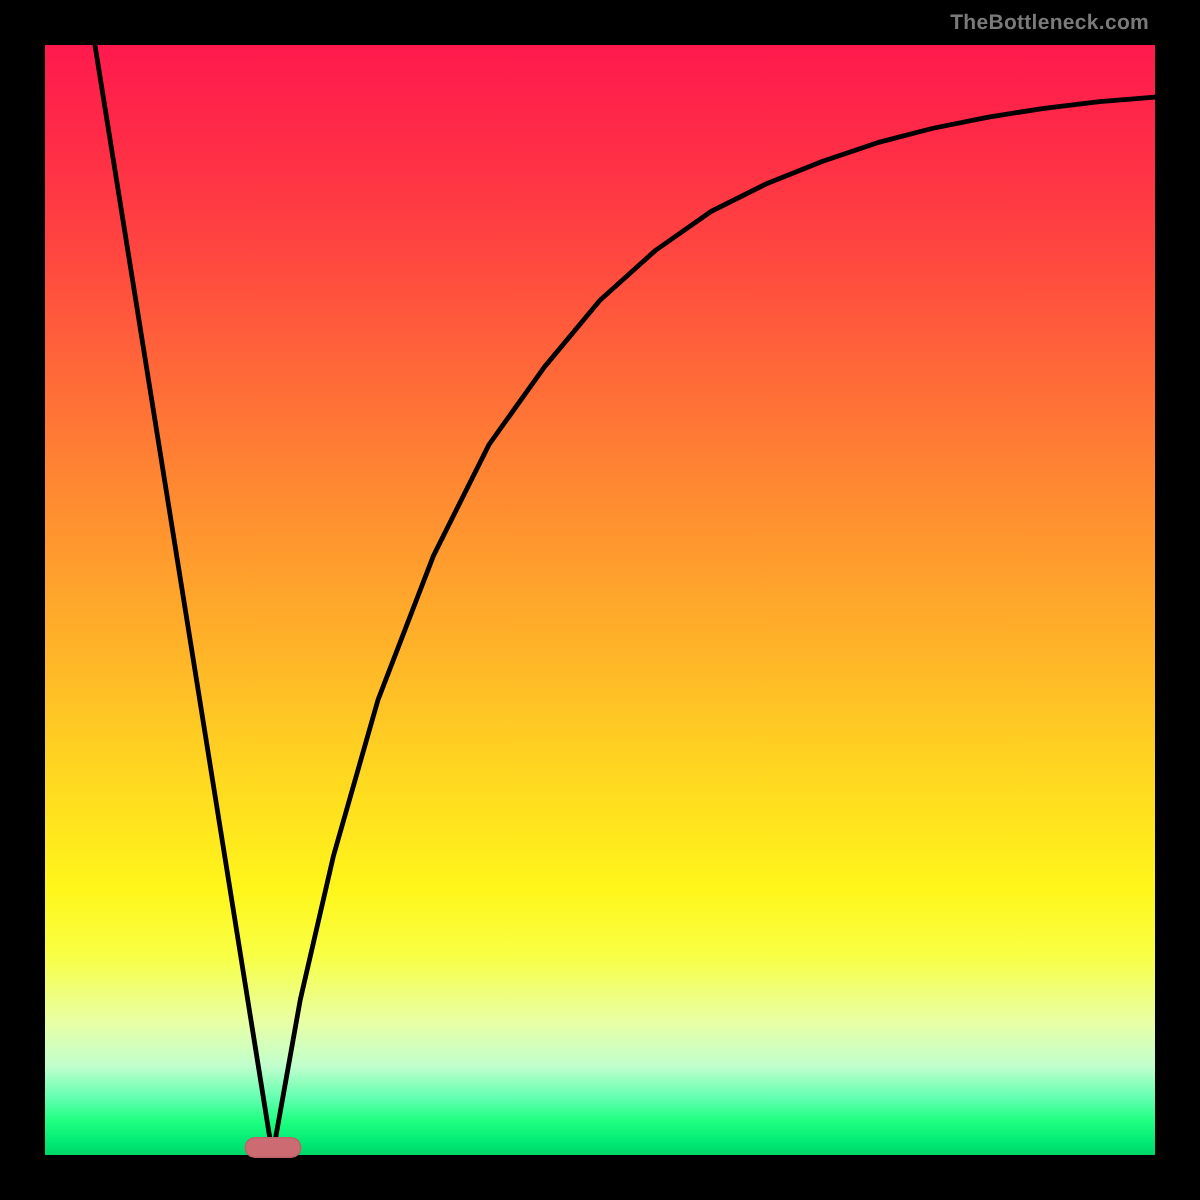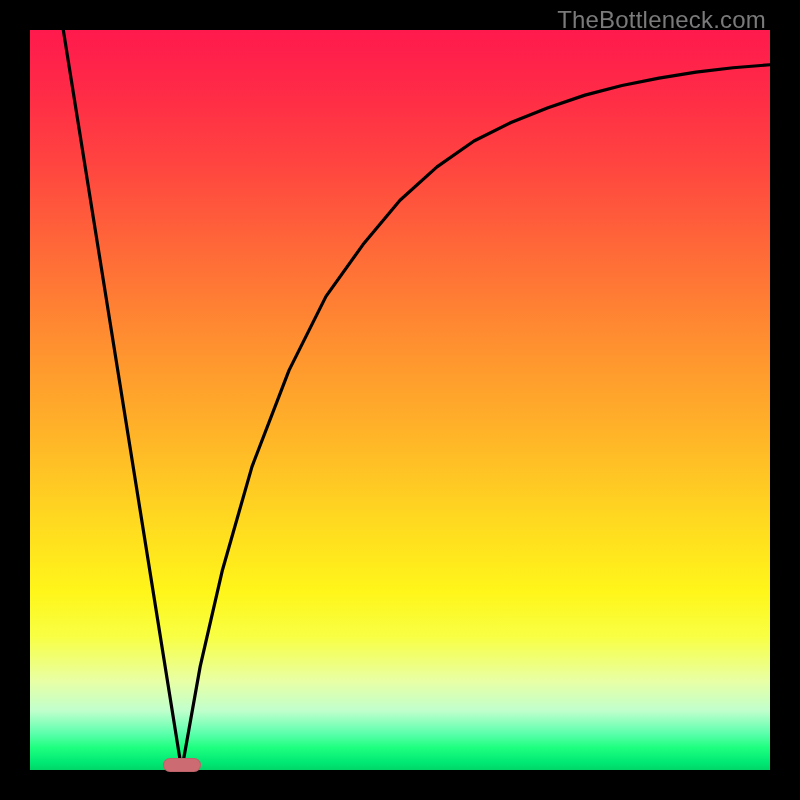--- a/index.html
+++ b/index.html
@@ -40,22 +40,22 @@
       #1dff7f 97%,
       #00e874 99%,
       #00d668 100%
     );
   }
   .watermark {
     position: absolute;
     top: 6px;
     right: 34px;
     color: #7a7a7a;
-    font-size: 24px;
-    font-weight: 400;
+    font-size: 14px;
+    font-weight: 700;
     letter-spacing: 0.2px;
     user-select: none;
   }
   svg.curve {
     position: absolute;
     left: 0;
     top: 0;
     width: 740px;
     height: 740px;
     overflow: visible;

